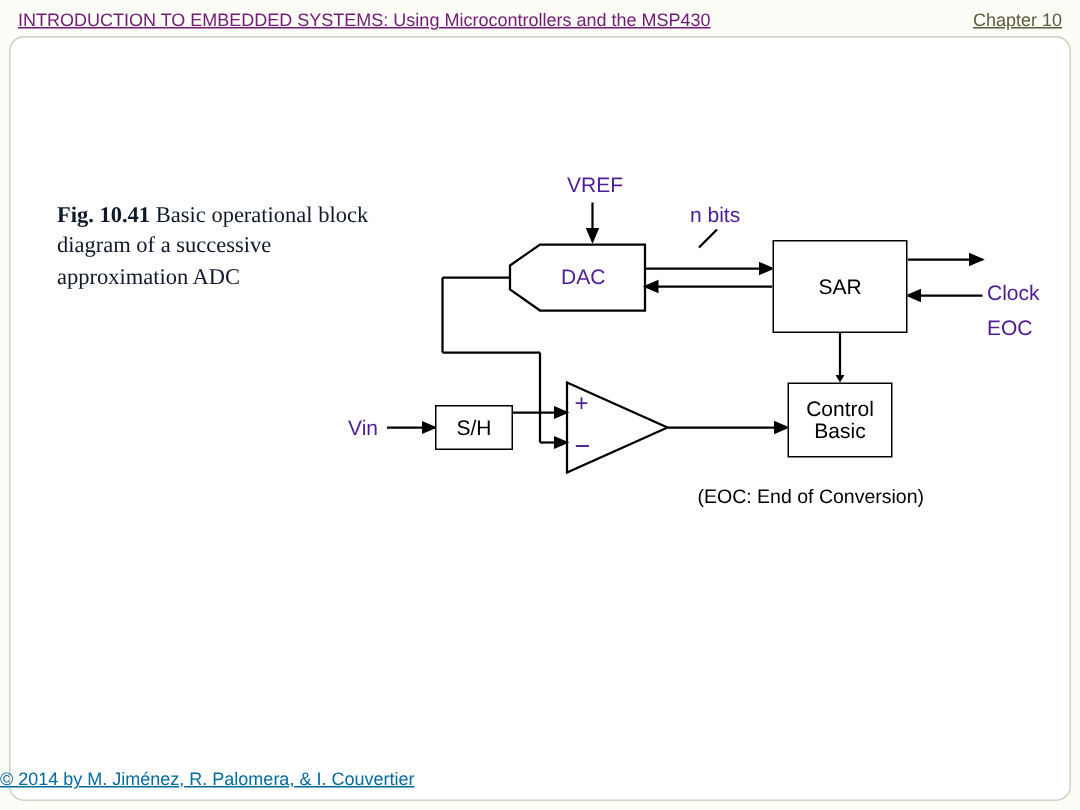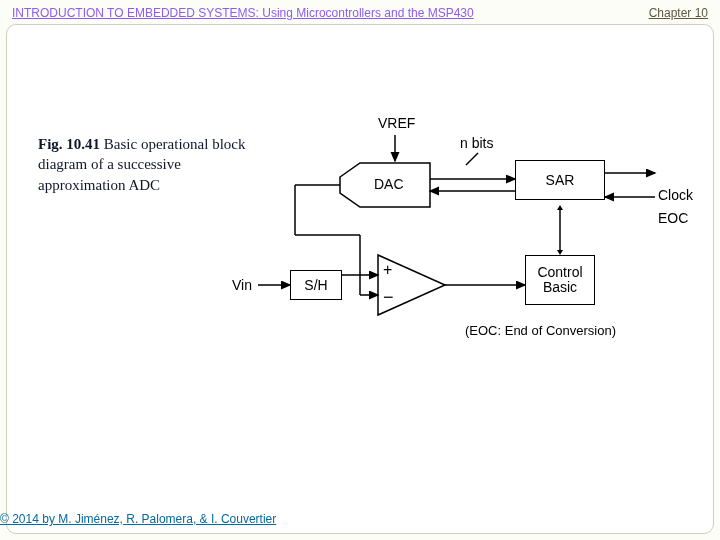--- a/index.html
+++ b/index.html
@@ -15,21 +15,21 @@
     position: absolute;
     left: 6px; top: 24px; right: 6px; bottom: 6px;
     background: #ffffff;
     border: 1px solid #cfcfbf;
     border-radius: 10px;
   }
   .header-left {
     position: absolute;
     left: 12px; top: 6px;
     font-size: 12px;
-    color: #8b5cf6;
+    color: #701a75;
     text-decoration: underline;
   }
   .header-right {
     position: absolute;
     right: 12px; top: 6px;
     font-size: 12px;
     color: #5b5940;
     text-decoration: underline;
   }
   .footer {
@@ -52,21 +52,21 @@
   .caption b { font-weight: bold; }
 
   .diagram {
     position: absolute;
     left: 260px; top: 115px;
     width: 430px; height: 260px;
   }
   .lbl {
     position: absolute;
     font-size: 14px;
-    color: #000000;
+    color: #4c1d95;
     white-space: nowrap;
   }
   .blk {
     position: absolute;
     border: 1.5px solid #000;
     background: #fff;
     text-align: center;
     font-size: 14px;
     display: flex;
     align-items: center;
@@ -142,21 +142,21 @@
   <div class="lbl" style="left:118px; top:0px;">VREF</div>
   <div class="lbl" style="left:200px; top:20px;">n bits</div>
   <div class="lbl" style="left:398px; top:48px;margin-top:47px;">EOC</div>
   <div class="lbl" style="left:398px; top:72px;">Clock</div>
   <div class="lbl" style="left:-28px; top:162px;">Vin</div>
   <div class="lbl" style="left:123px; top:146px; font-size:16px;">+</div>
   <div class="lbl" style="left:123px; top:172px; font-size:18px;">−</div>
 
   <div class="lbl" style="left:114px; top:61px;">DAC</div>
 
-  <div class="blk" style="left:255px; top:45px; width:90px; height:40px;">
+  <div class="blk" style="left:255px; top:45px; width:90px; height:62px;">
     <span>SAR</span>
   </div>
   <div class="blk" style="left:30px; top:155px; width:52px; height:30px;">
     <span>S/H</span>
   </div>
   <div class="blk" style="left:265px; top:140px; width:70px; height:50px; line-height:1.1; padding:4px;">
     <span>Control Basic</span>
   </div>
 
   <div class="note" style="left:205px; top:208px;">(EOC: End of Conversion)</div>

